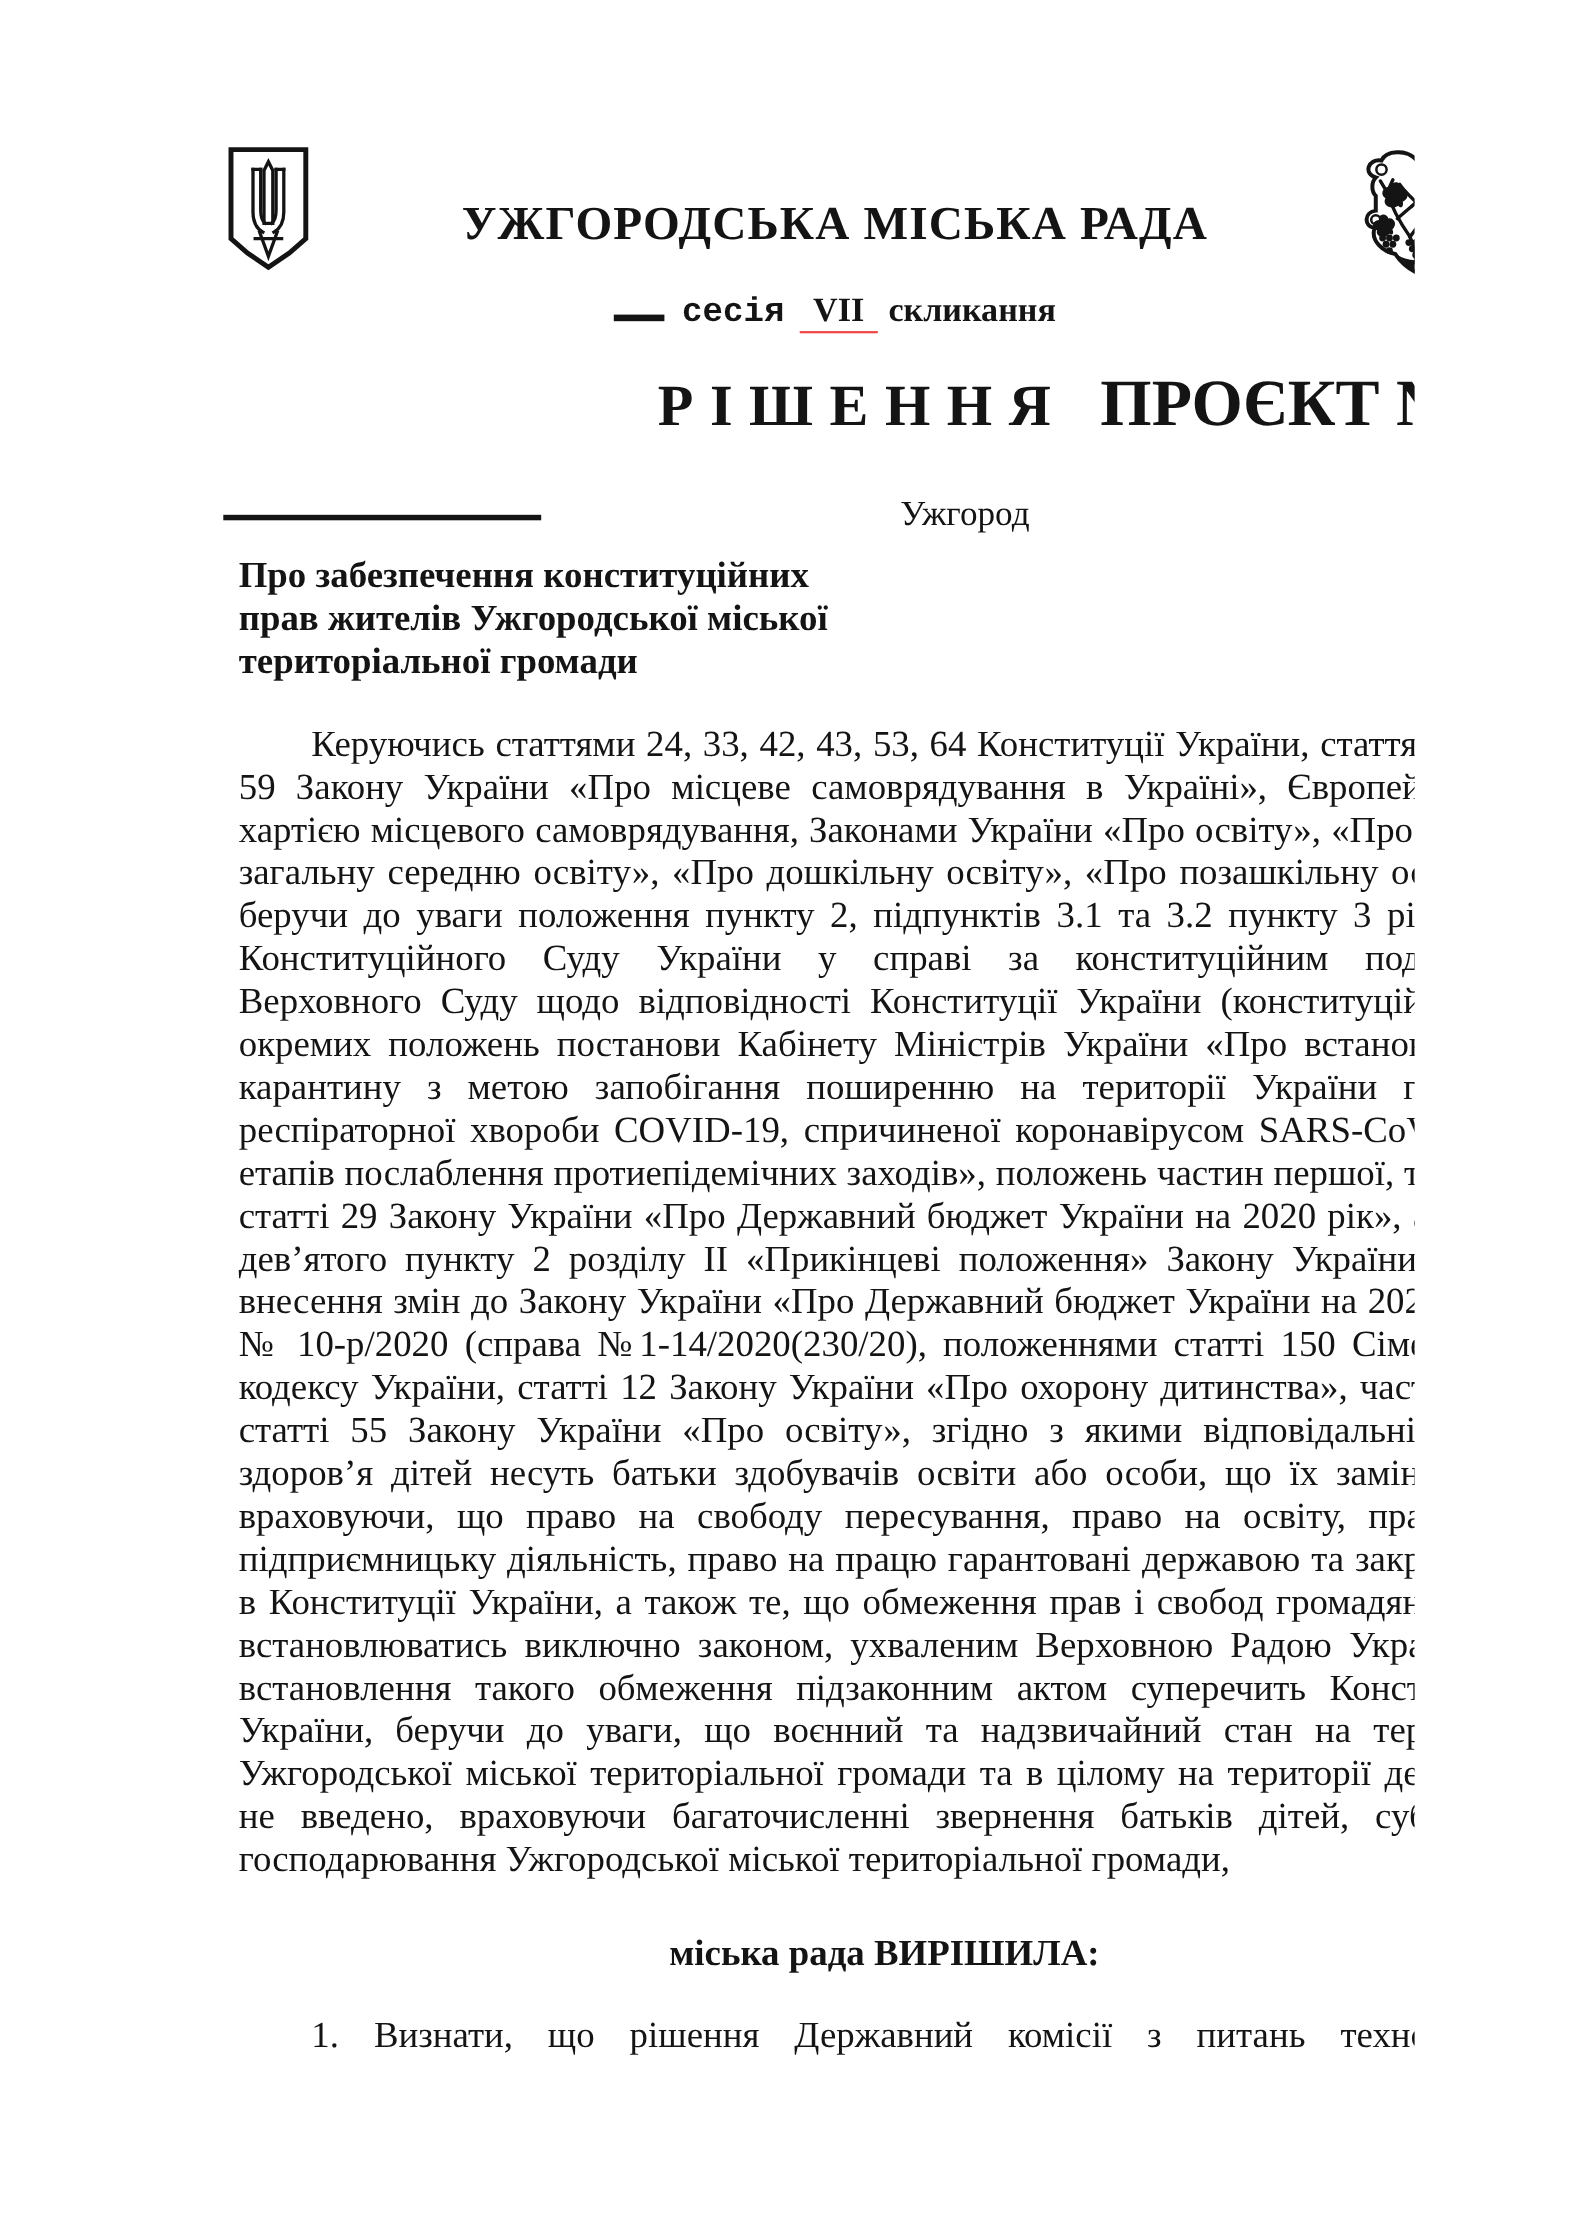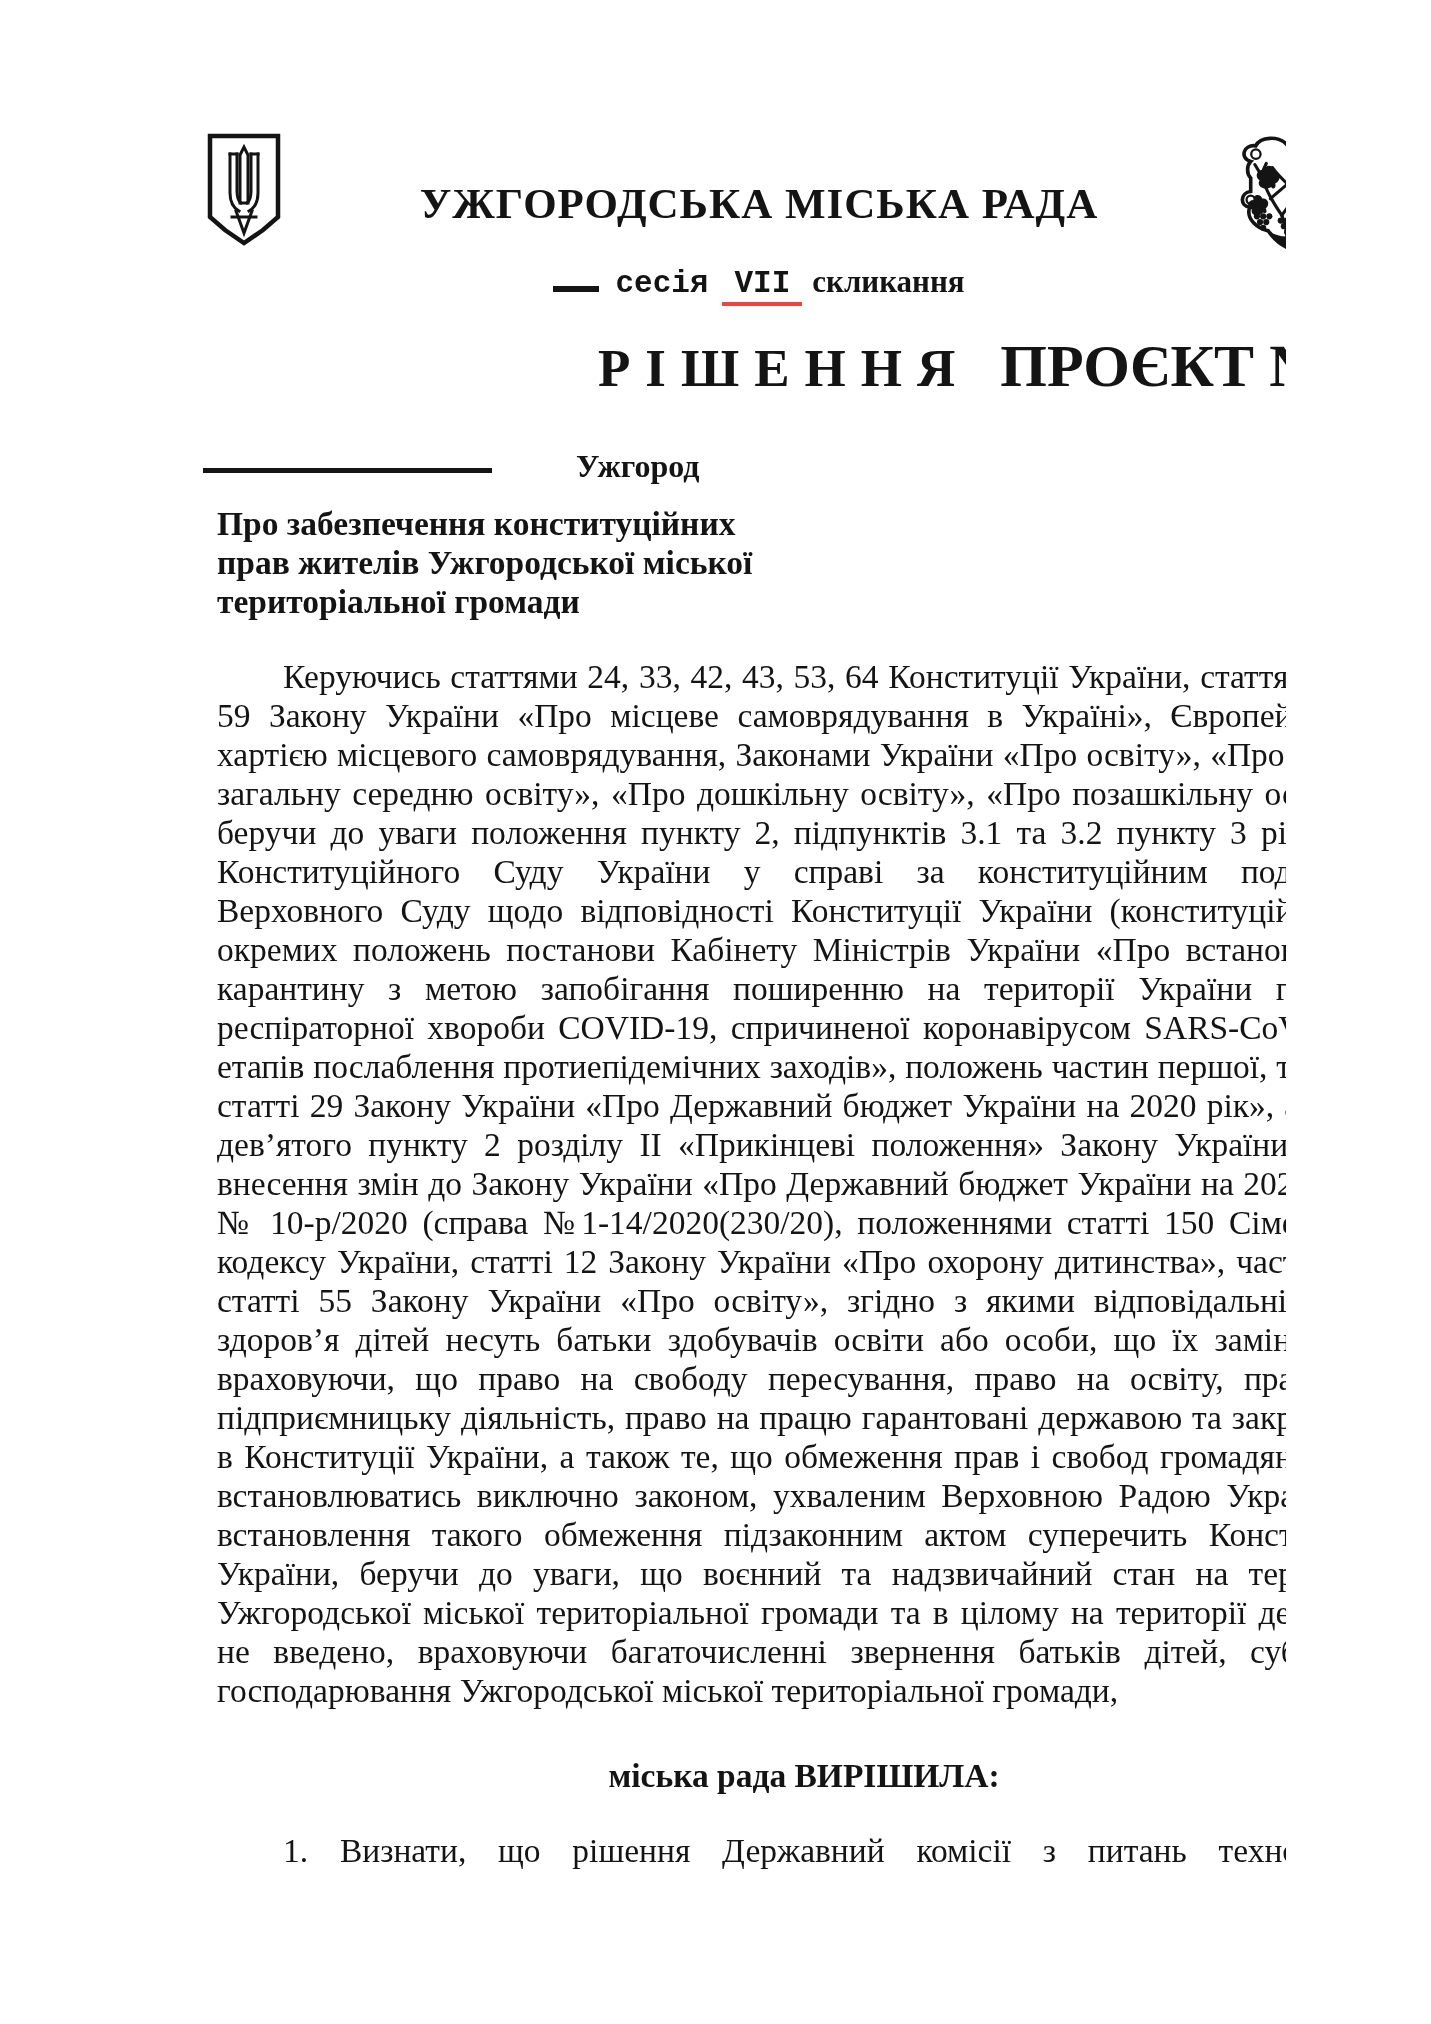--- a/index.html
+++ b/index.html
@@ -27,41 +27,41 @@
   .session-line {
     position:absolute; left:283px; top:253px; width:952px;
     text-align:center; font-weight:bold; font-size:31px; white-space:nowrap;
   }
   .blank-session {
     display:inline-block; width:46px; height:33px;
     border-bottom:6px solid #141414; margin-right:16px;
   }
   .session-number {
     display:inline-block; padding:0 12px 1px 12px;
-    border-bottom:4px solid #ef4444; margin:0 10px;font-family:Liberation Mono, monospace;
+    border-bottom:2px solid #ef4444; margin:0 10px;
   }
   .session-word { margin-right:4px;font-family:Liberation Mono, monospace; }
 
   
   .title-row { position:absolute; left:598px; top:332px; white-space:nowrap; }
   .decision-word { font-weight:bold; font-size:53px; letter-spacing:15px; }
   .project-label { font-weight:bold; font-size:60px; margin-left:30px; }
   .blank-project {
     display:inline-block; width:118px; height:44px;
     border-bottom:6px solid #141414;
   }
 
   
   .dateline-blank {
     position:absolute; left:203px; top:416px; width:289px; height:52px;
     border-bottom:5px solid #141414;
   }
   .city {
-    position:absolute; left:576px; top:448px; width:300px;
-    text-align:left; font-weight:bold; font-size:32px;
+    position:absolute; left:636px; top:448px; width:300px;
+    text-align:right; font-weight:normal; font-size:32px;
   }
 
   
   .content {
     position:absolute; left:217px; top:0; width:1174px;
     padding-top:504px; font-size:33.5px; line-height:39px;
   }
   .subject {
     font-weight:bold; white-space:pre-line; margin:0;
   }

